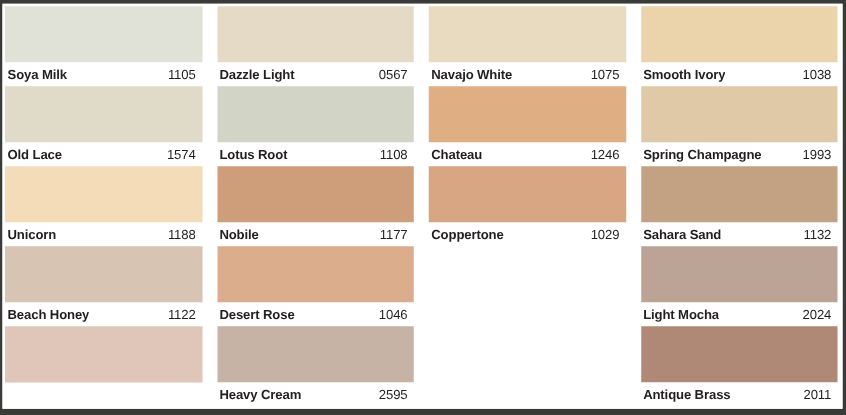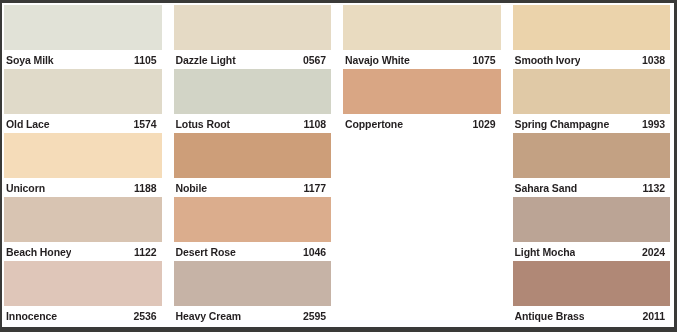--- a/index.html
+++ b/index.html
@@ -58,21 +58,21 @@
   .color-name {
     font-size: 10.5px;
     font-weight: 700;
     color: #231f20;
     letter-spacing: -0.1px;
     overflow: hidden;
     text-overflow: ellipsis;
   }
   .color-code {
     font-size: 10.5px;
-    font-weight: 700;
+    font-weight: 400;
     color: #231f20;
     letter-spacing: -0.1px;
     padding-left: 6px;
   }
 </style>
 </head>
 <body>
 
 <div id="page">
   <div id="grid">
@@ -100,24 +100,20 @@
         </div>
         <div class="swatch-cell">
           <div class="chip" style="background: rgb(216, 196, 178);"></div>
           <div class="label-band">
             <span class="color-name">Beach Honey</span>
             <span class="color-code">1122</span>
           </div>
         </div>
         <div class="swatch-cell">
           <div class="chip" style="background: rgb(223, 198, 185);"></div>
-          <div class="label-band">
-            <span class="color-name">Innocence</span>
-            <span class="color-code">2536</span>
-          </div>
         </div>
       </div>
       <div class="column">
         <div class="swatch-cell">
           <div class="chip" style="background: rgb(229, 218, 197);"></div>
           <div class="label-band">
             <span class="color-name">Dazzle Light</span>
             <span class="color-code">0567</span>
           </div>
         </div>
@@ -149,20 +145,27 @@
             <span class="color-code">2595</span>
           </div>
         </div>
       </div>
       <div class="column">
         <div class="swatch-cell">
           <div class="chip" style="background: rgb(233, 219, 192);"></div>
           <div class="label-band">
             <span class="color-name">Navajo White</span>
             <span class="color-code">1075</span>
+          </div>
+        </div>
+        <div class="swatch-cell">
+          <div class="chip" style="background: rgb(223, 175, 131);"></div>
+          <div class="label-band">
+            <span class="color-name">Chateau</span>
+            <span class="color-code">1246</span>
           </div>
         </div>
         <div class="swatch-cell">
           <div class="chip" style="background: rgb(217, 166, 132);"></div>
           <div class="label-band">
             <span class="color-name">Coppertone</span>
             <span class="color-code">1029</span>
           </div>
         </div>
       </div>

